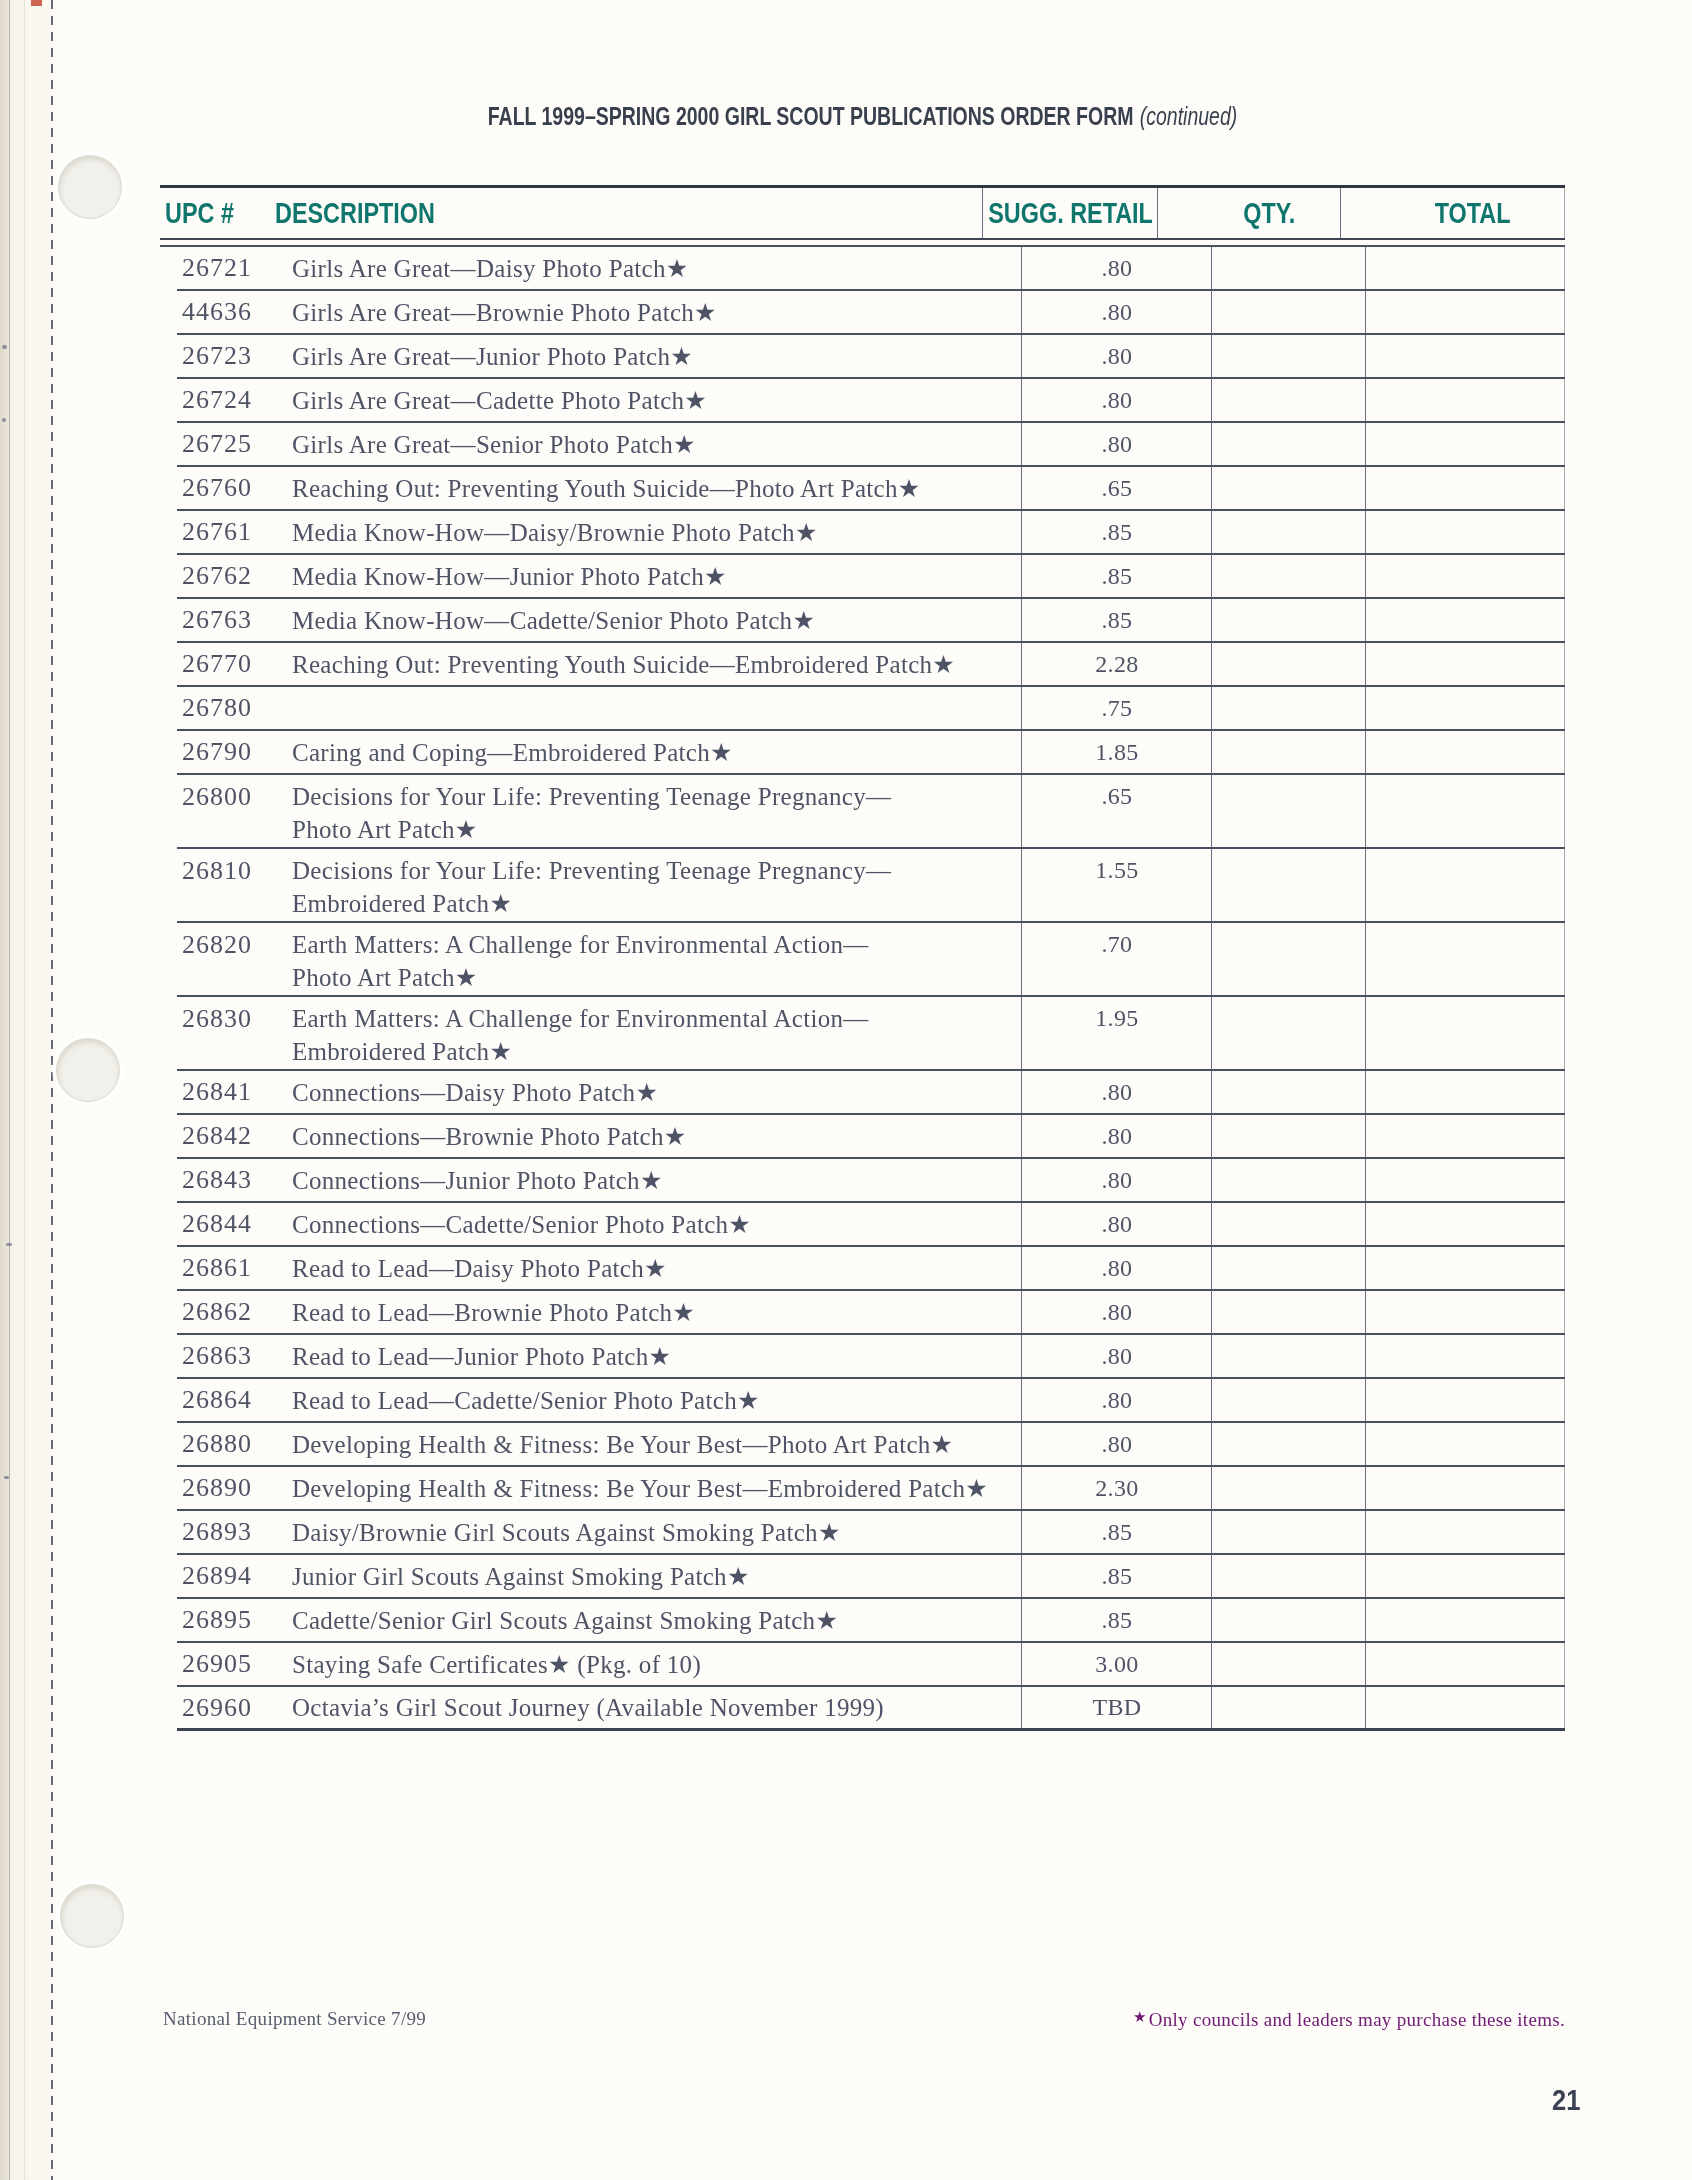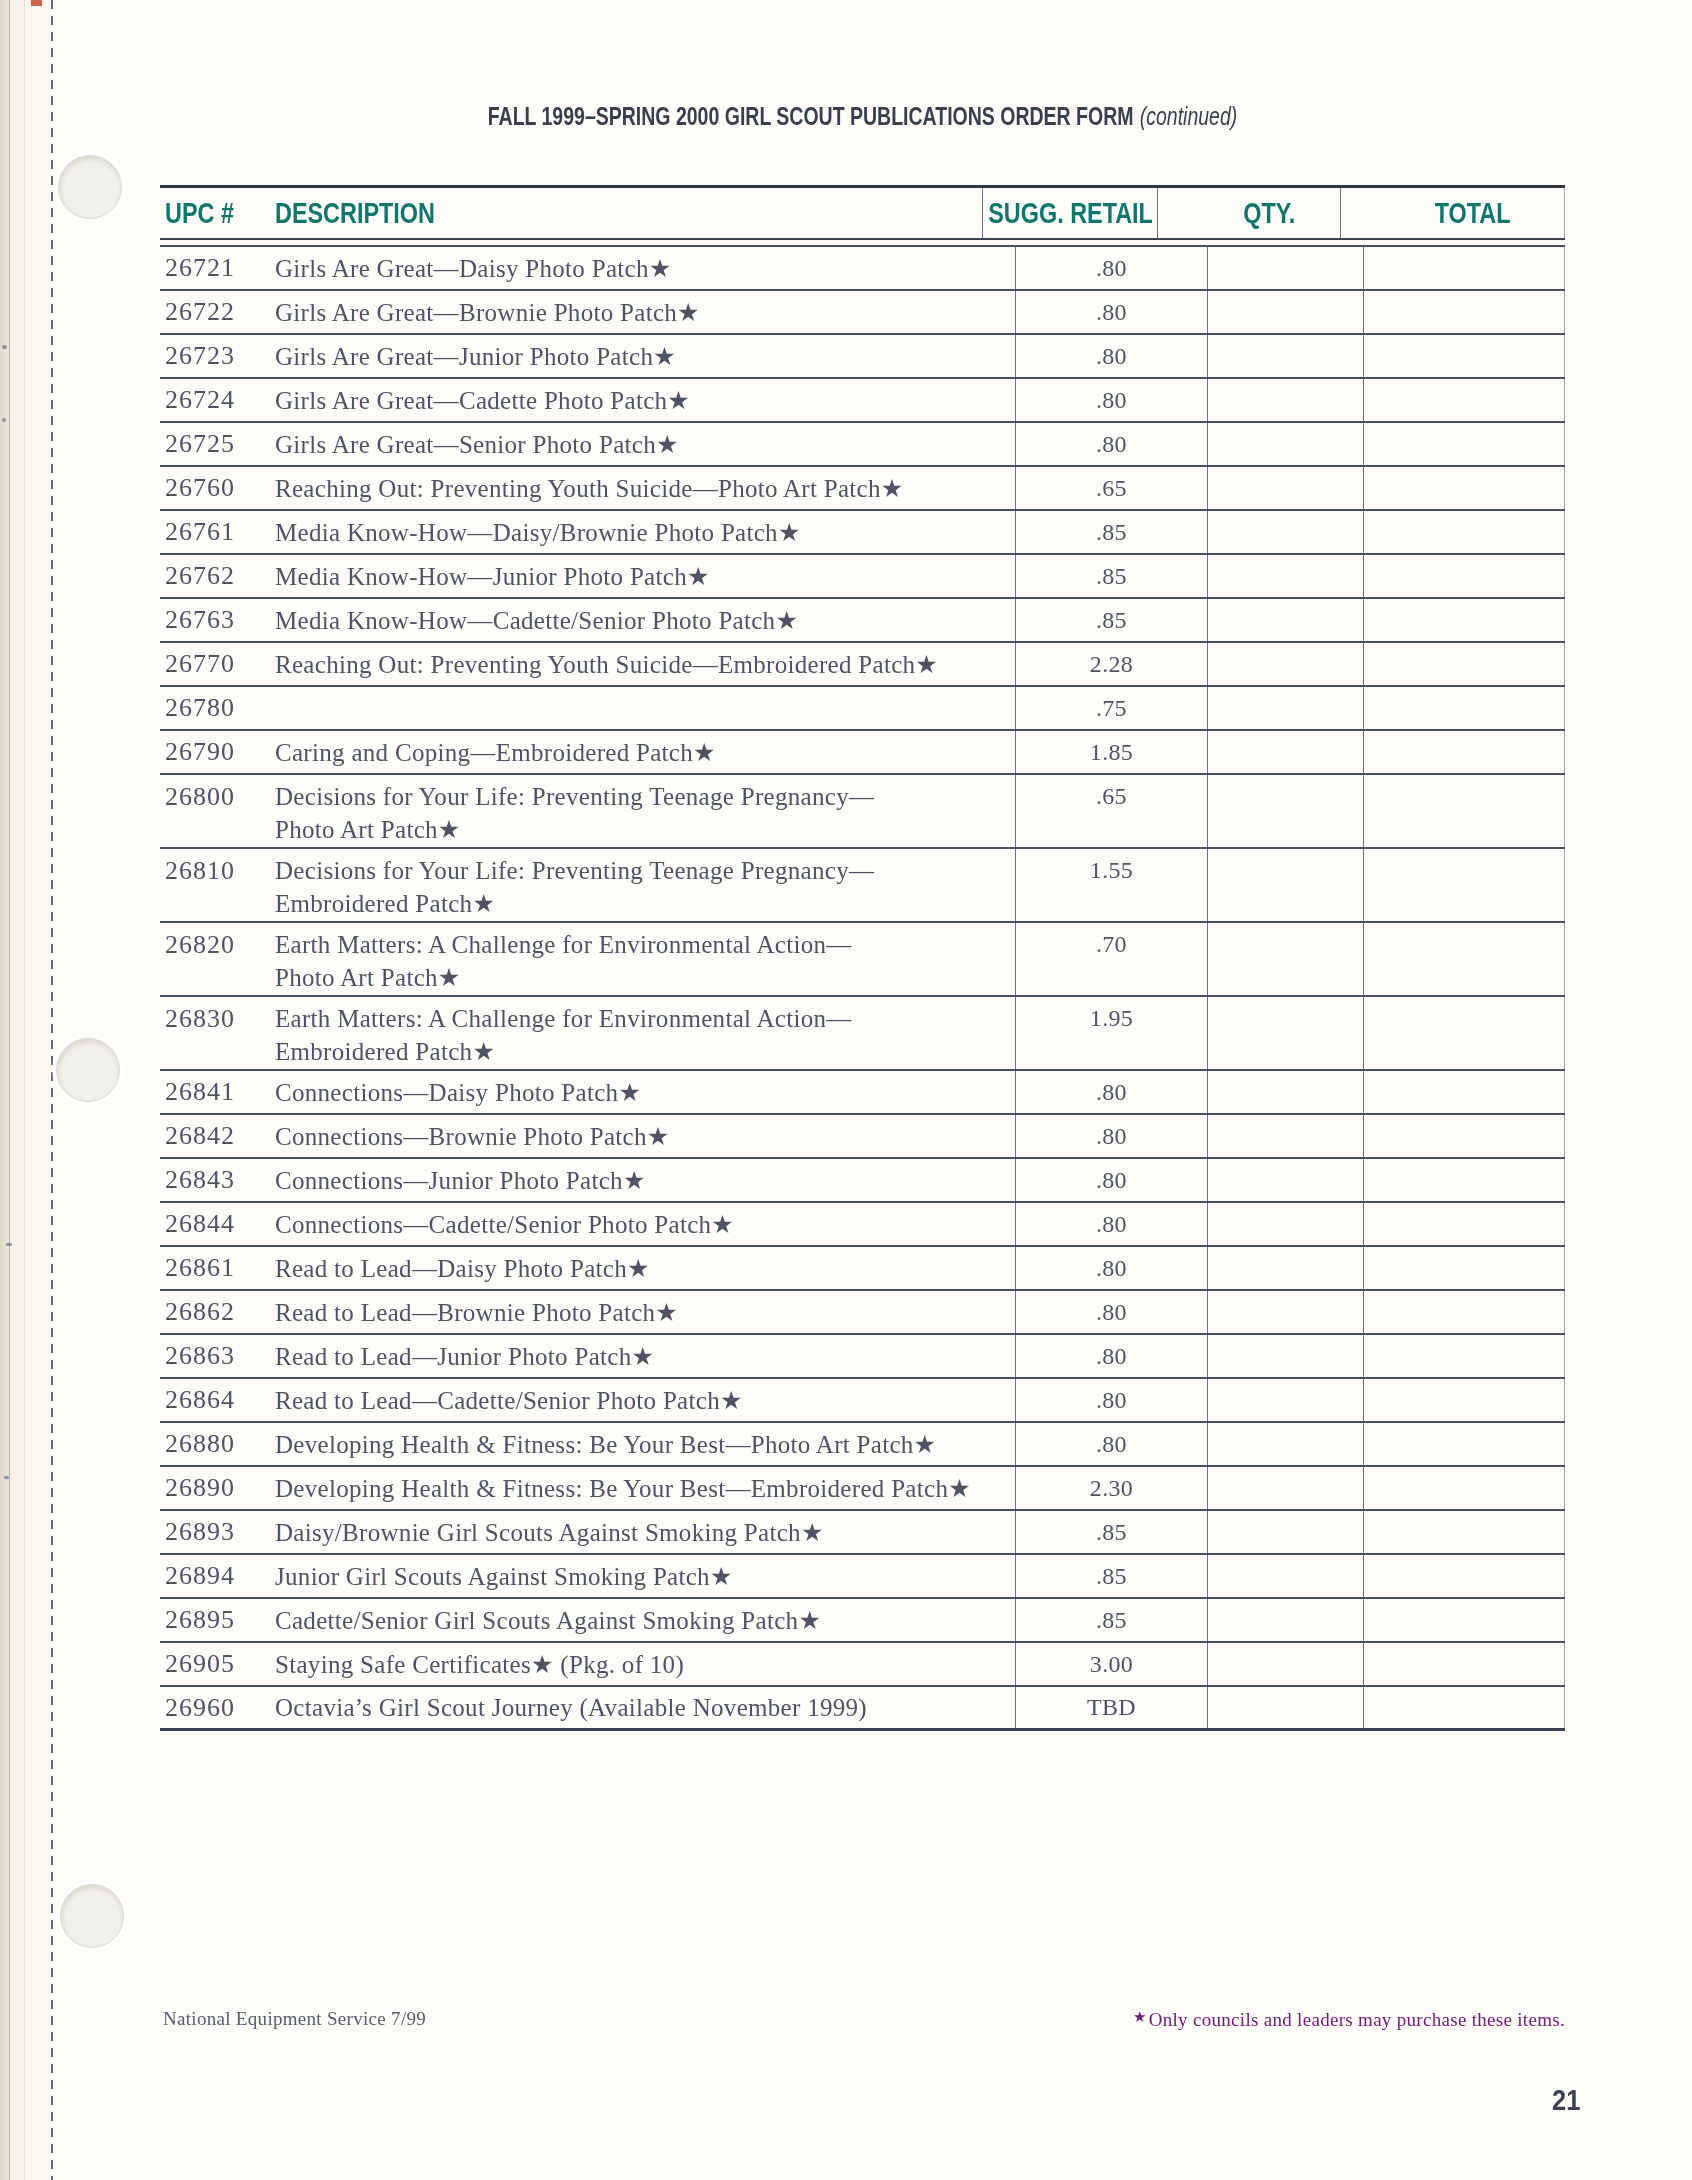--- a/index.html
+++ b/index.html
@@ -72,21 +72,21 @@
   .th-desc{width:867px;}
   .th-upc-label{flex:0 0 115px;padding-left:5px;box-sizing:border-box;}
   .th-retail{width:176px;justify-content:center;border-left:1px solid #6a7082;border-right:1px solid #6a7082;}
   .th-qty{width:158px;justify-content:center;border-right:1px solid #6a7082;}
   .th-total{width:204px;justify-content:center;border-right:1px solid #a6abb6;box-sizing:border-box;}
   .header-gap{height:5px;border-bottom:2px solid #4a5160;}
 
   .row{
     display:flex;height:44px;box-sizing:border-box;
     border-bottom:2px solid #49505f;
-    font-size:25px;letter-spacing:.3px;
+    font-size:25px;letter-spacing:.3px;margin-left:17px;
   }
   .row:last-child{border-bottom-width:3px;border-bottom-color:#39404e;}
   .row.two-line{height:74px;}
   .cell{box-sizing:border-box;display:flex;align-items:center;}
   .cell-desc{width:867px;}
   .upc{flex:0 0 115px;padding-left:5px;box-sizing:border-box;font-size:26px;letter-spacing:1px;}
   .desc{flex:1;}
   .cell-price{width:196px;justify-content:center;border-left:1px solid #6a7082;border-right:1px solid #6a7082;font-size:24px;}
   .cell-qty{width:158px;border-right:1px solid #6a7082;}
   .cell-total{width:204px;border-right:1px solid #a6abb6;}
@@ -160,21 +160,21 @@
               <div>Girls Are Great—Daisy Photo Patch★</div>
             </span>
     </div>
     <div class="cell cell-price">.80</div>
     <div class="cell cell-qty"></div>
     <div class="cell cell-total"></div>
   </div>
 
   <div class="row">
     <div class="cell cell-desc">
-      <span class="upc">26722</span>
+      <span class="upc">44636</span>
       <span class="desc">
               <div>Girls Are Great—Brownie Photo Patch★</div>
             </span>
     </div>
     <div class="cell cell-price">.80</div>
     <div class="cell cell-qty"></div>
     <div class="cell cell-total"></div>
   </div>
 
   <div class="row">

